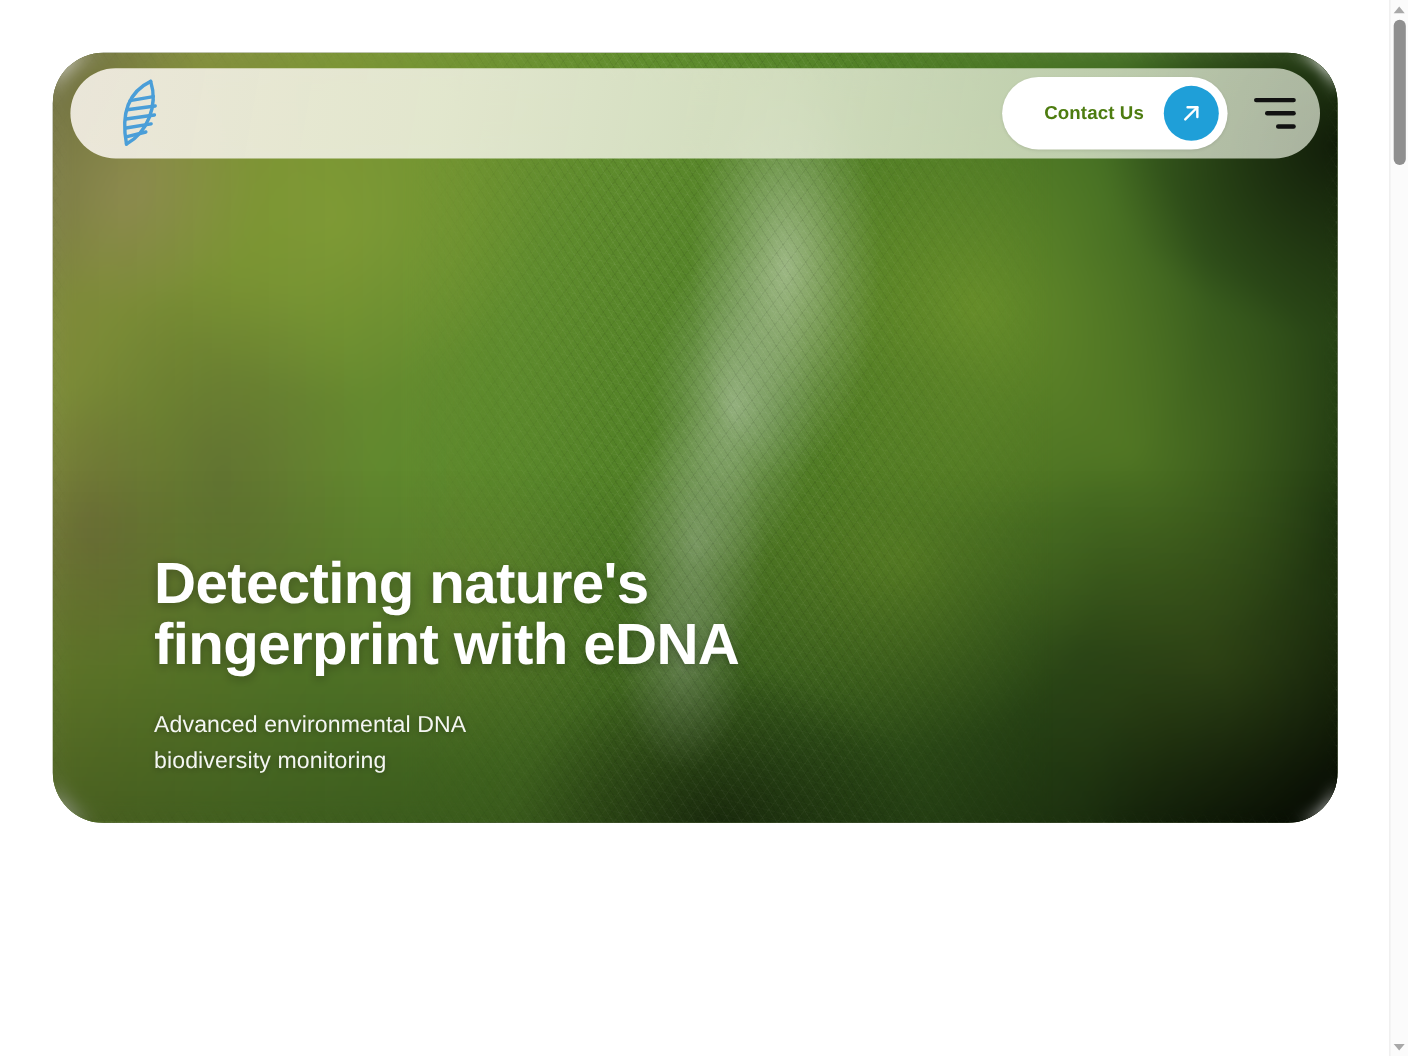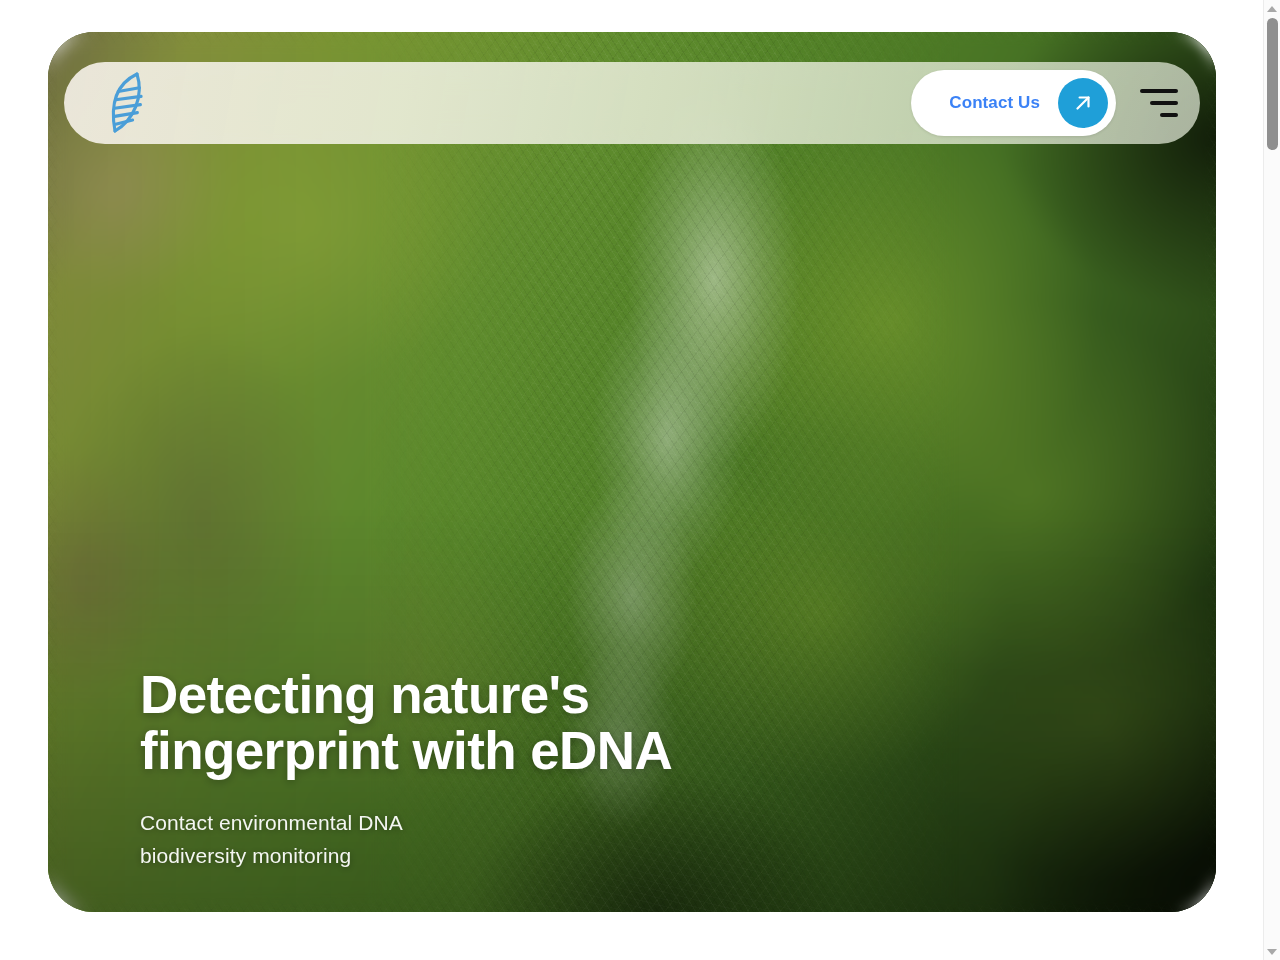--- a/index.html
+++ b/index.html
@@ -18,23 +18,23 @@
     width: 1280px;
     height: 960px;
     background: #ffffff;
     overflow: hidden;
   }
 
   
   .hero-card {
     position: absolute;
     left: 48px;
-    top: 32px;
+    top: 48px;
     width: 1168px;
-    height: 880px;
+    height: 700px;
     border-radius: 46px;
     overflow: hidden;
     background: #2c3a14;
   }
 
   
   .hero-photo {
     position: absolute;
     inset: 0;
     background:
@@ -181,21 +181,21 @@
     border: none;
     border-radius: 33px;
     background: #ffffff;
     cursor: pointer;
     font-family: inherit;
     box-shadow: 0 1px 3px rgba(0,0,0,0.10);
   }
   .contact-btn-label {
     font-size: 17px;
     font-weight: 700;
-    color: #3b82f6;
+    color: #4d7c0f;
     letter-spacing: 0.1px;
     white-space: nowrap;
   }
   .contact-btn-circle {
     width: 50px; height: 50px;
     border-radius: 50%;
     background: #1f9fd8;
     display: flex;
     align-items: center;
     justify-content: center;
@@ -305,21 +305,21 @@
 
     <div class="hero-photo"></div>
     <div class="hero-texture"></div>
     <div class="hero-blur-left"></div>
     <div class="hero-blur-right"></div>
     <div class="hero-scrim"></div>
 
     <div class="hero-copy">
       <h1 class="hero-title">Detecting nature's
 fingerprint with eDNA</h1>
-      <p class="hero-subtitle">Contact environmental DNA
+      <p class="hero-subtitle">Advanced environmental DNA
 biodiversity monitoring</p>
     </div>
 
   </div>
 
   <header class="site-header">
 
     <a class="logo" href="#">
       <svg class="logo-mark" viewBox="0 0 44 66">
         <g fill="none" stroke="#4a9ed8" stroke-width="3.1" stroke-linecap="round">

